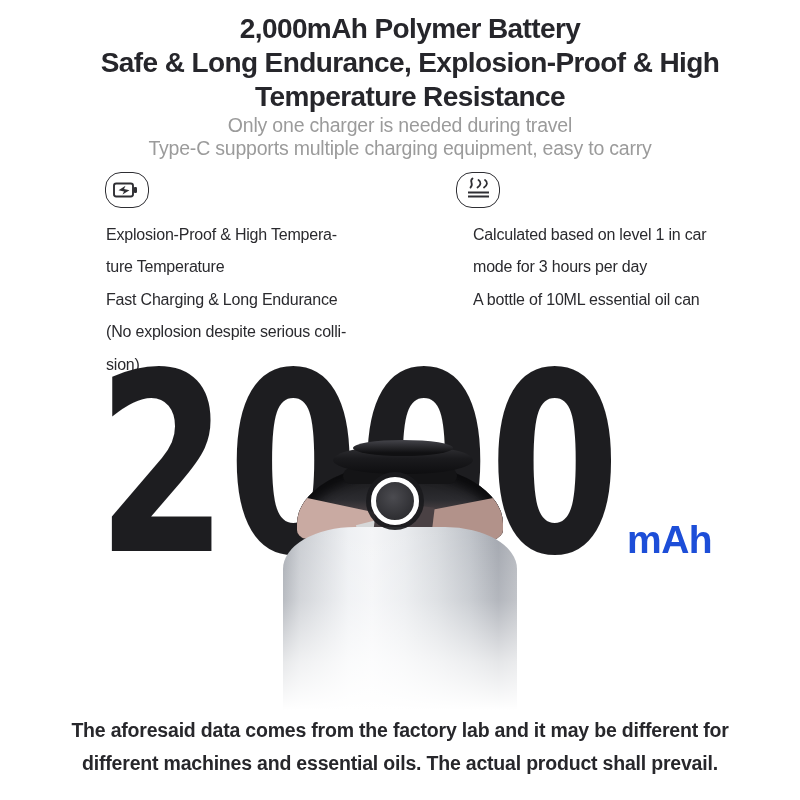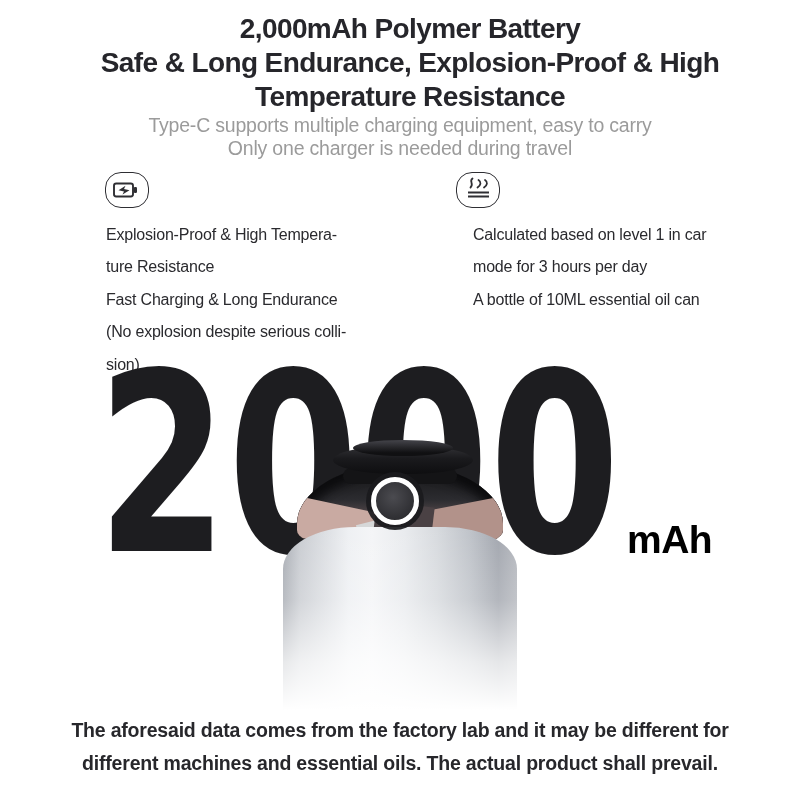--- a/index.html
+++ b/index.html
@@ -26,21 +26,21 @@
   .feature-text{
     position:absolute;top:219px;font-size:16px;line-height:32.4px;color:#2a2a2e;
     letter-spacing:-0.2px;white-space:nowrap;
   }
   .text-left{left:106px;}
   .text-right{left:457px;margin-left:16px;}
   
   .big-number{position:absolute;left:80px;top:330px;width:650px;height:260px;}
   .big-number text{fill:#1d1d20;font-family:"DejaVu Sans",sans-serif;font-weight:bold;}
   .unit{
-    position:absolute;left:627px;top:518px;font-size:39px;font-weight:bold;color:#000000;
+    position:absolute;left:627px;top:518px;font-size:39px;font-weight:bold;color:#1d4ed8;
     letter-spacing:-0.5px;
   }
   
   .product{position:absolute;left:283px;top:440px;width:234px;height:280px;}
   .p-dome{
     position:absolute;left:14px;top:24px;width:206px;height:80px;z-index:1;overflow:hidden;
     border-radius:103px 103px 30px 30px / 60px 60px 14px 14px;
     background:linear-gradient(180deg,#1b1b1e 0%,#222225 28%,#2c2c30 45%,#473f42 58%,#6d5d5c 68%,#95807a 78%,#ae948c 88%,#bba199 100%);
     box-shadow:inset 12px 0 14px rgba(12,12,14,.75), inset -12px 0 14px rgba(12,12,14,.75), inset 0 8px 10px rgba(10,10,12,.8);
   }
@@ -90,22 +90,22 @@
 
 <div class="stage">
 
   <div class="title">
     <div>2,000mAh Polymer Battery</div>
     <div>Safe &amp; Long Endurance, Explosion-Proof &amp; High</div>
     <div>Temperature Resistance</div>
   </div>
 
   <div class="subtitle">
+    <div>Only one charger is needed during travel</div>
     <div>Type-C supports multiple charging equipment, easy to carry</div>
-    <div>Only one charger is needed during travel</div>
   </div>
 
   <div class="feature-icon icon-left">
     <svg class="icon-svg" width="38" height="28" viewBox="0 0 38 28">
       <rect x="6" y="7.5" width="19" height="13" rx="2.2" fill="none" stroke="#2e2e33" stroke-width="1.9"></rect>
       <rect x="25.8" y="11" width="3.2" height="6" rx="1.2" fill="#2e2e33"></rect>
       <polygon points="10.5,14.2 17.5,9.8 16,13 21.5,14.2 14.5,18.4 16,15.4" fill="#2e2e33"></polygon>
     </svg>
   </div>
 
@@ -114,21 +114,21 @@
       <path d="M13.5 3.5 C9.5 6.5, 15.5 8.5, 11.5 12.5" fill="none" stroke="#2e2e33" stroke-width="1.8" stroke-linecap="round"></path>
       <path d="M19.5 5 C22.5 7, 22 10, 18.5 12.5" fill="none" stroke="#2e2e33" stroke-width="1.8" stroke-linecap="round"></path>
       <path d="M26 5 C29 7, 28.5 10, 25 12.5" fill="none" stroke="#2e2e33" stroke-width="1.8" stroke-linecap="round"></path>
       <line x1="9" y1="17.5" x2="30" y2="17.5" stroke="#2e2e33" stroke-width="2"></line>
       <line x1="9" y1="21.5" x2="30" y2="21.5" stroke="#2e2e33" stroke-width="2"></line>
     </svg>
   </div>
 
   <div class="feature-text text-left">
     <div>Explosion-Proof &amp; High Tempera-</div>
-    <div>ture Resistance</div>
+    <div>ture Temperature</div>
     <div>Fast Charging &amp; Long Endurance</div>
     <div>(No explosion despite serious colli-</div>
     <div>sion)</div>
   </div>
 
   <div class="feature-text text-right">
     <div>Calculated based on level 1 in car</div>
     <div>mode for 3 hours per day</div>
     <div>A bottle of 10ML essential oil can</div>
   </div>

